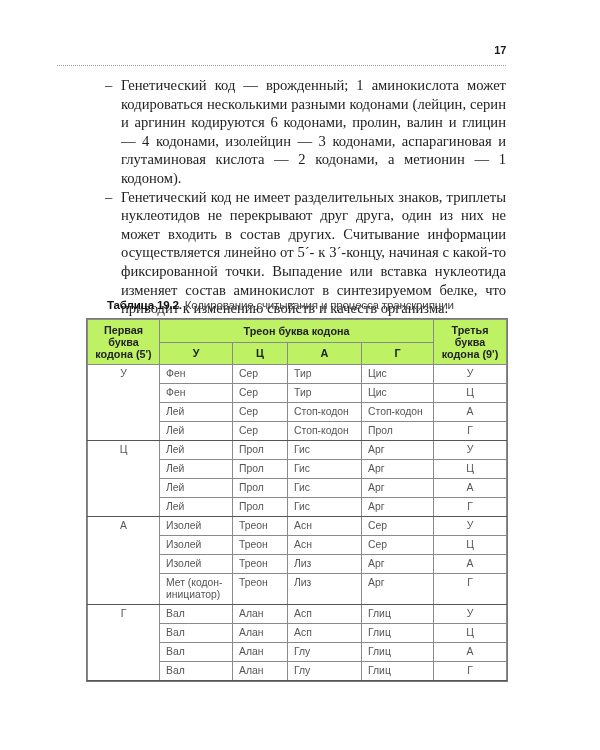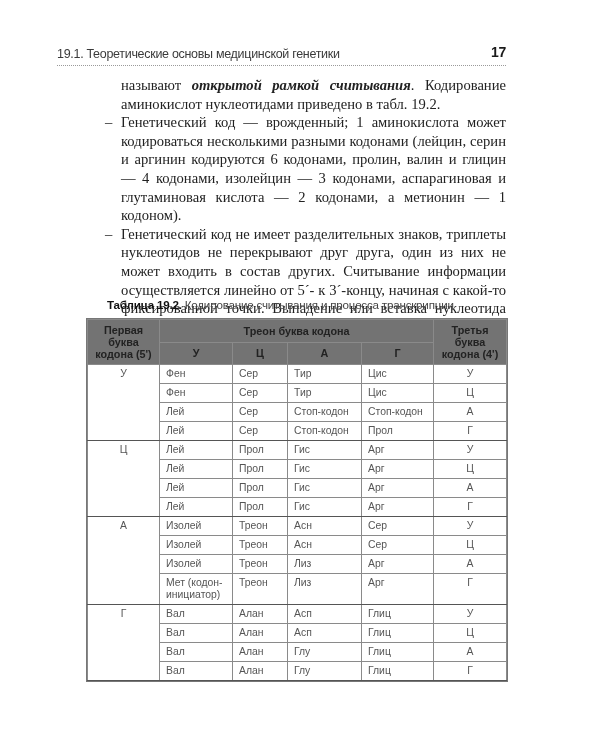--- a/index.html
+++ b/index.html
@@ -3,21 +3,21 @@
 <meta charset="utf-8">
 <style>
   html, body { margin: 0; padding: 0; background: #ffffff; }
   body { width: 600px; height: 750px; position: relative; overflow: hidden; color: #1e1e1e; }
   .running-head {
     position: absolute; left: 57px; top: 44px; width: 449px; height: 20px;
     font-family: "Liberation Sans", sans-serif; font-size: 12.5px; color: #3a3a3a;
     letter-spacing: -0.3px;
   }
   .running-head .title { position: absolute; left: 0; top: 3px; }
-  .running-head .pageno { position: absolute; right: 0; top: 0; font-weight: bold; font-size: 14px; color: #1a1a1a; }
+  .running-head .pageno { position: absolute; right: 0; top: 0; font-weight: bold; font-size: 11px; color: #1a1a1a; }
   .dotted-rule {
     position: absolute; left: 57px; top: 65px; width: 449px; height: 0;
     border-top: 1.5px dotted #9a9a9a;
   }
   .body-text {
     position: absolute; left: 103px; top: 76px; width: 403px;
     font-family: "Liberation Serif", serif; font-size: 14.6px; line-height: 18.6px;
     color: #222;
   }
   .para { margin: 0; text-align: justify; }
@@ -31,60 +31,58 @@
     letter-spacing: -0.2px; white-space: nowrap;
   }
   .caption b { color: #111; font-weight: bold; margin-left: 22px; }
   table.codon {
     position: absolute; left: 87px; top: 319px; width: 419px;
     border-collapse: collapse; table-layout: fixed;
     font-family: "Liberation Sans", sans-serif; font-size: 10.4px; color: #555;
   }
   table.codon th, table.codon td { border: 1px solid #8a8a8a; padding: 0 6px; vertical-align: middle; }
   table.codon th {
-    background: #737373; color: #222; font-weight: bold; text-align: center; font-size: 10.8px; line-height: 12px;
+    background: #bef264; color: #222; font-weight: bold; text-align: center; font-size: 10.8px; line-height: 12px;
   }
   table.codon td { height: 18px; line-height: 12px; }
   table.codon td.first, table.codon td.third { text-align: center; }
   table.codon td.first { vertical-align: top; padding-top: 3px; border-bottom: 1px solid #555; }
   table.codon tr.group-end td { border-bottom: 1px solid #555; }
   table.codon td.multi { vertical-align: top; padding-top: 3px; padding-bottom: 3px; margin-left: 36px; }
   .outer { outline: 1px solid #777; }
 </style>
 </head>
 <body>
 
 <div class="running-head">
-  <span class="title">19.1. Теоретические основы медицинской генетики</span>
   <span class="pageno">17</span>
 </div>
 <div class="dotted-rule"></div>
 
 <div class="body-text">
-  <p class="para cont"><span>называют </span><span class="em-bold">открытой рамкой считывания</span><span>. Кодирование аминокислот нуклеотидами приведено в табл. 19.2.</span></p>
   <p class="bullet"><span class="dash">–</span><span>Генетический код — врожденный; 1 аминокислота может кодироваться несколькими разными кодонами (лейцин, серин и аргинин кодируются 6 кодонами, пролин, валин и глицин — 4 кодонами, изолейцин — 3 кодонами, аспарагиновая и глутаминовая кислота — 2 кодонами, а метионин — 1 кодоном).</span></p>
   <p class="bullet"><span class="dash">–</span><span>Генетический код не имеет разделительных знаков, триплеты нуклеотидов не перекрывают друг друга, один из них не может входить в состав других. Считывание информации осуществляется линейно от 5´- к 3´-концу, начиная с какой-то фиксированной точки. Выпадение или вставка нуклеотида изменяет состав аминокислот в синтезируемом белке, что приводит к изменению свойств и качеств организма.</span></p>
 </div>
 
 <div class="caption"><b>Таблица 19.2.</b><span> Кодирование считывания и процесса транскрипции</span></div>
 
 <table class="codon outer">
   <colgroup>
     <col style="width:72px">
       <col style="width:73px">
       <col style="width:55px">
       <col style="width:74px">
       <col style="width:72px">
       <col style="width:73px">
   </colgroup>
   <thead>
     <tr style="height:22px">
       <th rowspan="2" style="height:44px">Первая буква кодона (5')</th>
       <th colspan="4">Треон буква кодона</th>
-      <th rowspan="2">Третья буква кодона (4')</th>
+      <th rowspan="2">Третья буква кодона (9')</th>
     </tr>
     <tr style="height:22px">
       <th>У</th>
       <th>Ц</th>
       <th>А</th>
       <th>Г</th>
     </tr>
   </thead>
   <tbody id="codon-body">
   <tr>

